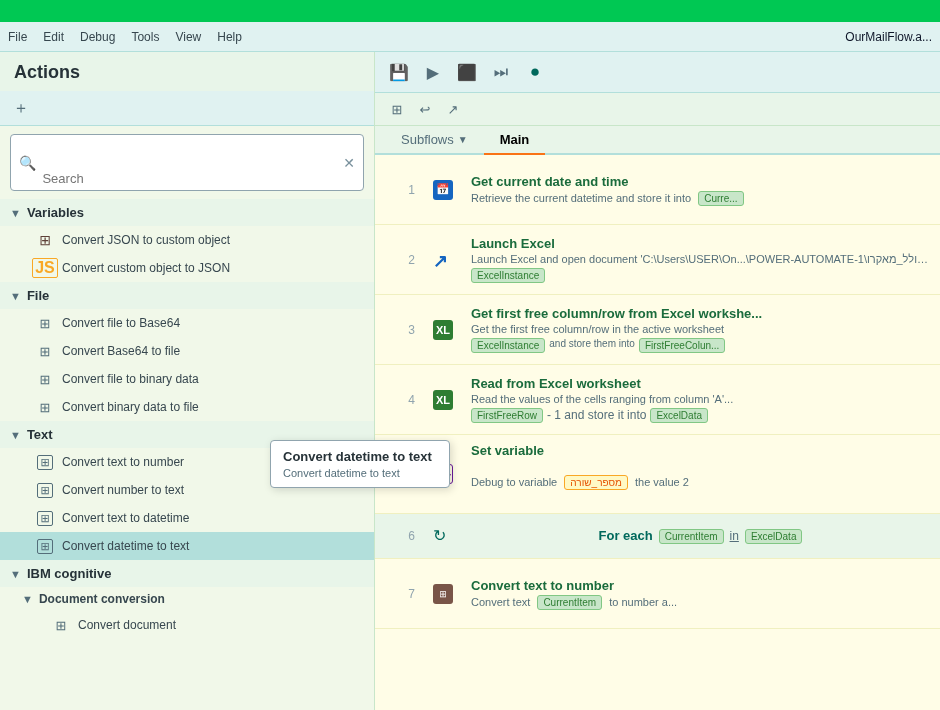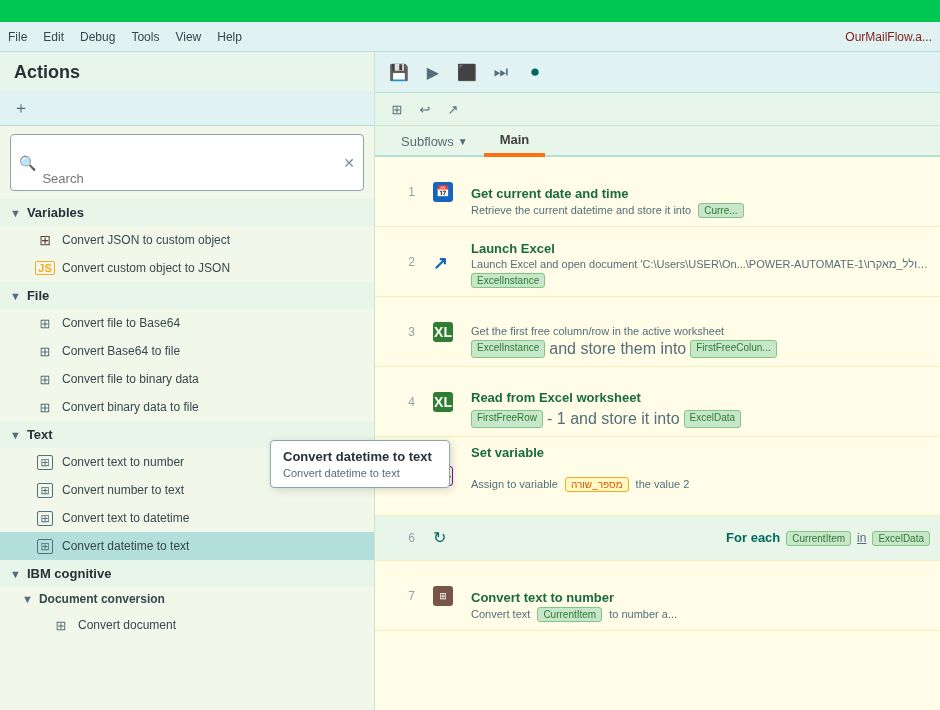--- a/index.html
+++ b/index.html
@@ -29,21 +29,21 @@
       align-items: center;
       padding: 0 8px;
       gap: 16px;
       border-bottom: 1px solid #b2dfdb;
     }
     .menu-bar span {
       color: #37474f;
       cursor: pointer;
       font-size: 12px;
     }
-    .menu-bar .right { margin-left: auto; color: #7f1d1d; font-size: 12px; }
+    .menu-bar .right { margin-left: auto; color: #0f172a; font-size: 12px; }
 
     
     .main-layout {
       display: flex;
       height: calc(710px - 52px);
     }
 
     
     .left-panel {
       width: 375px;
@@ -261,22 +261,22 @@
       font-size: 13px;
       cursor: pointer;
       color: #546e7a;
       display: flex;
       align-items: center;
       gap: 4px;
       border-bottom: 2px solid transparent;
       margin-bottom: -2px;
     }
     .tab.active {
-      color: #404040;
-      border-bottom: 4px solid #f97316;
+      color: #000000;
+      border-bottom: 2px solid #f97316;
       font-weight: 600;
     }
 
     
     .flow-content {
       flex: 1;
       overflow-y: auto;
       padding: 0;
       background: #fffde7;
     }
@@ -305,21 +305,21 @@
       align-items: center;
       justify-content: center;
       flex-shrink: 0;
     }
 
     .row-content {
       flex: 1;
       padding: 8px 10px;
       display: flex;
       flex-direction: column;
-      justify-content: flex-end;
+      justify-content: center;
       overflow: hidden;
     }
 
     .row-title {
       font-weight: 600;
       color: #1a6b3c;
       font-size: 13px;
       margin-bottom: 2px;
     }
 
@@ -364,21 +364,21 @@
       background: #1565c0;
       border-radius: 3px;
       display: flex; align-items: center; justify-content: center;
       color: white; font-size: 11px;
     }
     .icon-excel {
       width: 20px; height: 20px;
       background: #2e7d32;
       border-radius: 3px;
       display: flex; align-items: center; justify-content: center;
-      color: white; font-size: 14px;
+      color: white; font-size: 11px;
       font-weight: 700;
     }
     .icon-arrow-up-right {
       width: 20px; height: 20px;
       color: #1565c0; font-size: 16px; font-weight: 700;
     }
     .icon-variable {
       width: 20px; height: 20px;
       color: #6a1b9a; font-size: 12px; font-weight: 700;
       display: flex; align-items: center; justify-content: center;
@@ -391,21 +391,21 @@
     .icon-convert {
       width: 20px; height: 20px;
       background: #795548;
       border-radius: 3px;
       display: flex; align-items: center; justify-content: center;
       color: white; font-size: 9px;
     }
 
     
     .list-icon-db { color: #5d4037; font-size: 14px; }
-    .list-icon-js { color: #f9a825; font-size: 11px; font-weight: 700; border: 1px solid #f9a825; padding: 0 2px; border-radius: 2px; }
+    .list-icon-js { color: #f9a825; font-size: 16px; font-weight: 700; border: 1px solid #f9a825; padding: 0 2px; border-radius: 2px; }
     .list-icon-file { color: #546e7a; font-size: 13px; }
     .list-icon-text { color: #546e7a; font-size: 11px; border: 1px solid; padding: 0 2px; border-radius: 2px; }
   </style>
 </head>
 <body>
 
 <div class="title-bar"></div>
 
 <div class="menu-bar">
   <span>File</span>
@@ -602,53 +602,55 @@
           </div>
         </div>
       </div>
 
       <div class="flow-row">
         <div class="row-number">3</div>
         <div class="row-icon">
           <div class="icon-excel">XL</div>
         </div>
         <div class="row-content">
+          <div class="row-title">Get first free column/row from Excel workshe...</div>
           <div class="row-desc">Get the first free column/row in the active worksheet</div>
           <div class="row-tags">
             <span class="tag">ExcelInstance</span>
-            <span style="font-size:16px; color:#546e7a;">and store them into</span>
+            <span style="font-size:10px; color:#546e7a;">and store them into</span>
             <span class="tag">FirstFreeColun...</span>
           </div>
         </div>
       </div>
 
       <div class="flow-row">
         <div class="row-number">4</div>
         <div class="row-icon">
           <div class="icon-excel">XL</div>
         </div>
         <div class="row-content">
           <div class="row-title">Read from Excel worksheet</div>
+          <div class="row-desc">Read the values of the cells ranging from column 'A'...</div>
           <div class="row-tags">
             <span class="tag">FirstFreeRow</span>
-            <span style="font-size:16px; color:#546e7a;">- 1 and store it into</span>
+            <span style="font-size:12px; color:#546e7a;">- 1 and store it into</span>
             <span class="tag">ExcelData</span>
           </div>
         </div>
       </div>
 
       <div class="flow-row">
         <div class="row-number">5</div>
         <div class="row-icon">
           <div class="icon-variable">{x}</div>
         </div>
         <div class="row-content">
           <div class="row-title">Set variable</div>
           <div class="row-desc">
-            <span>Assign to variable</span>
+            <span>Debug to variable</span>
             <span class="tag yellow" style="display:inline-block; margin:15px 4px;">מספר_שורה</span>
             <span>the value 2</span>
           </div>
         </div>
       </div>
 
       <div class="flow-row highlighted" style="background:#e8f5e9; min-height:44px; flex-direction:column;">
         <div style="display:flex; align-items:center; min-height:44px;">
           <div class="row-number">6</div>
           <div class="row-icon">

